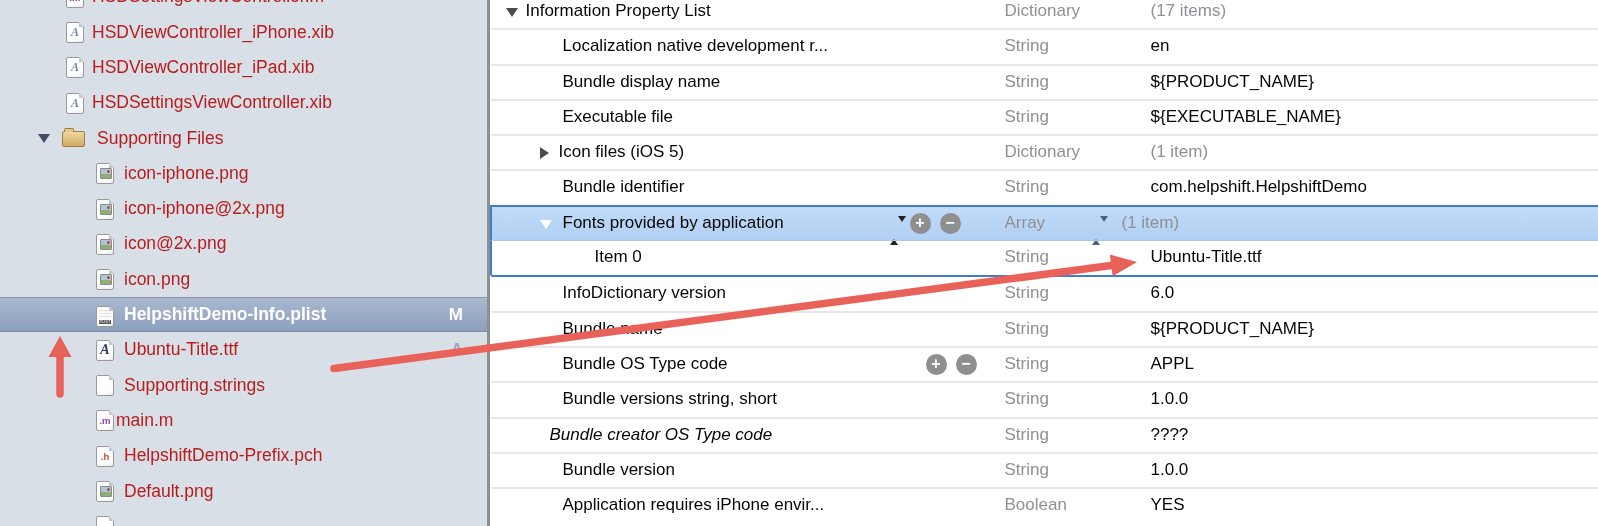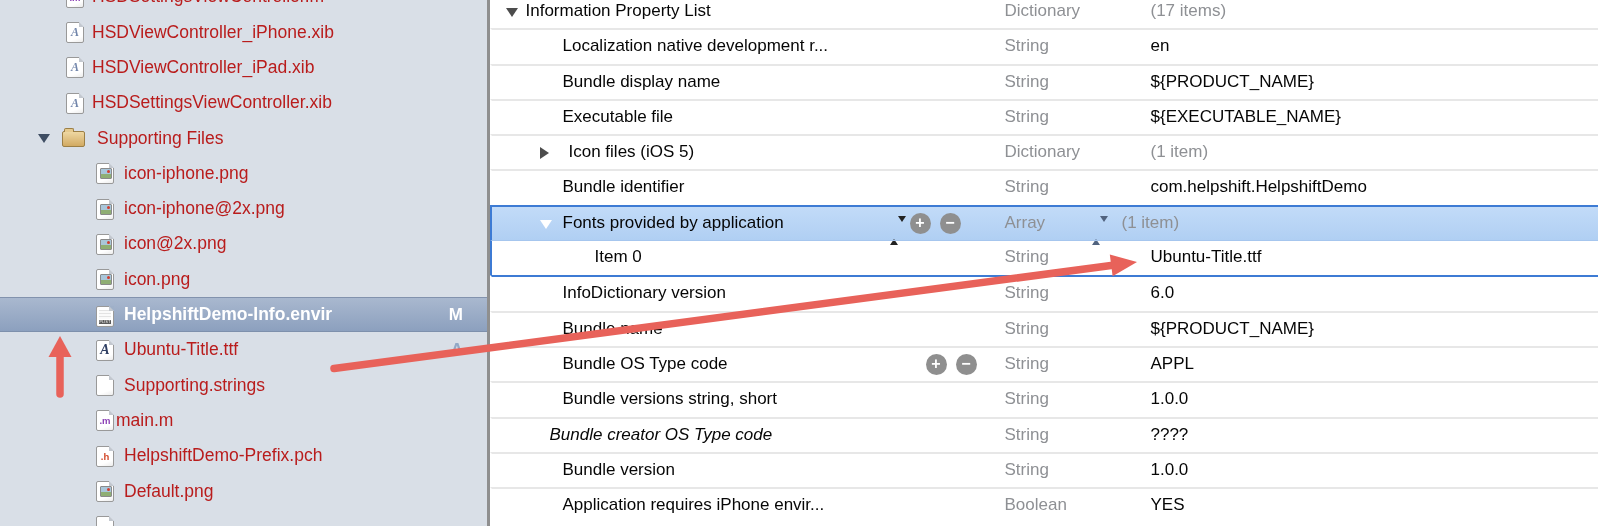--- a/index.html
+++ b/index.html
@@ -161,21 +161,21 @@
           </span>
           <span class="slabel" style="left: 124px;">icon.png</span>
         </div>
         <div class="srow sel">
           <span class="icn" style="left: 96px; top: 7.5px;">
             <span class="doc">
               <span class="plines"></span>
               <span class="pbar">PLIST</span>
             </span>
           </span>
-          <span class="slabel" style="left: 124px;">HelpshiftDemo-Info.envir</span>
+          <span class="slabel" style="left: 124px;">HelpshiftDemo-Info.plist</span>
           <span class="badge modified">M</span>
         </div>
         <div class="srow">
           <span class="icn" style="left: 96px; top: 7.5px;">
             <span class="doc">
               <span class="g gfont">A</span>
             </span>
           </span>
           <span class="slabel" style="left: 124px;">Ubuntu-Title.ttf</span>
           <span class="badge added">A</span>
@@ -239,21 +239,21 @@
           <span class="ptype">String</span>
           <span class="pval">${PRODUCT_NAME}</span>
         </div>
         <div class="prow">
           <span class="pkey" style="left: 71px;">Executable file</span>
           <span class="ptype">String</span>
           <span class="pval">${EXECUTABLE_NAME}</span>
         </div>
         <div class="prow">
           <span class="tri-right ptri" style="left: 48px; top: 11px;"></span>
-          <span class="pkey" style="left: 77px;">Icon files (iOS 5)</span>
+          <span class="pkey" style="left: 67px;">Icon files (iOS 5)</span>
           <span class="ptype">Dictionary</span>
           <span class="pval muted">(1 item)</span>
         </div>
         <div class="prow">
           <span class="pkey" style="left: 71px;">Bundle identifier</span>
           <span class="ptype">String</span>
           <span class="pval">com.helpshift.HelpshiftDemo</span>
         </div>
         <div class="prow psel">
           <span class="tri-down ptri" style="left: 48px; top: 13px;"></span>

